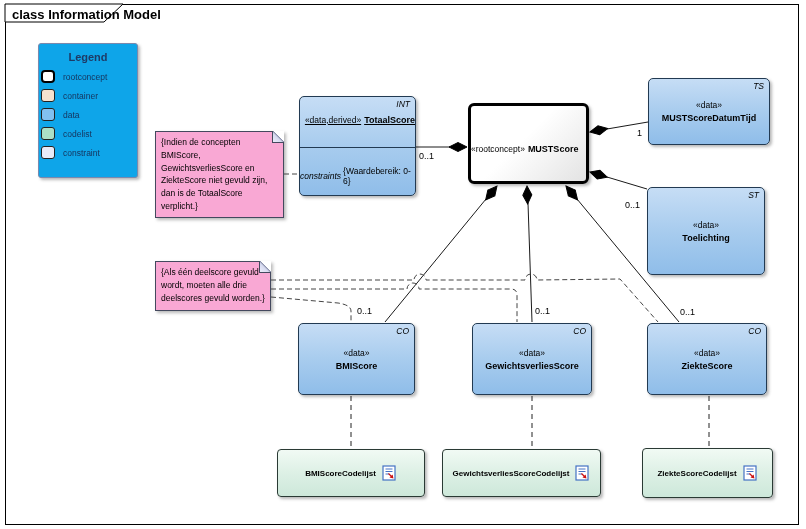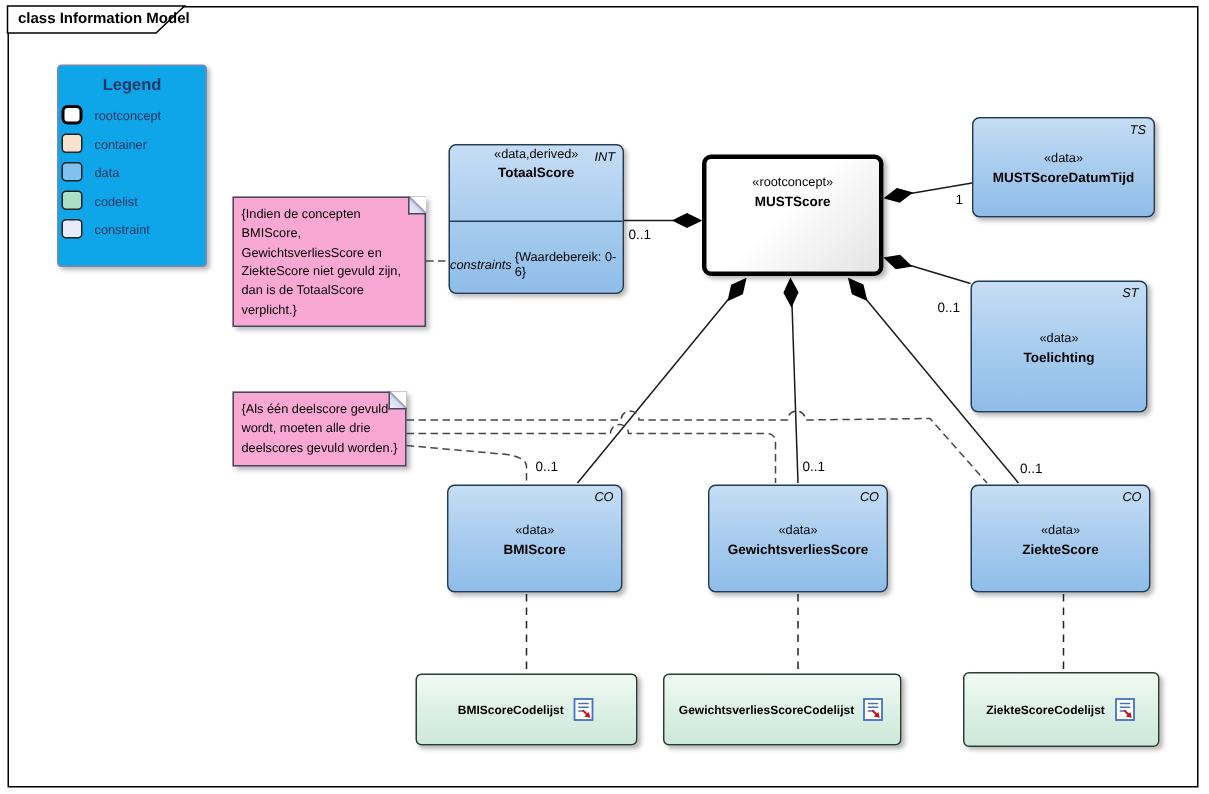--- a/index.html
+++ b/index.html
@@ -1,42 +1,42 @@
 <!DOCTYPE html>
 <html><head>
 <meta charset="utf-8">
 <style>
   html,body{margin:0;padding:0;background:#fff;font-family:"Liberation Sans",sans-serif;}
   .stage{position:relative;width:806px;height:529px;background:#fff;overflow:hidden;}
   .frame{position:absolute;left:5px;top:4px;width:792px;height:519px;border:1px solid #000;}
-  .tabtext{position:absolute;left:12px;top:7px;font-size:10px;font-weight:bold;color:#000;white-space:nowrap;}
+  .tabtext{position:absolute;left:12px;top:7px;font-size:13px;font-weight:bold;color:#000;white-space:nowrap;}
 
   
   .legend{position:absolute;left:38px;top:43px;width:98px;height:133px;background:#0ea5e9;border:1px solid #7a89ad;border-radius:3px;box-shadow:2px 2px 3px rgba(100,100,100,.45);}
   .legend-title{text-align:center;font-weight:bold;font-size:11px;color:#1e3a66;margin:7px 0 7px 0;}
   .lrow{display:flex;align-items:center;gap:8px;padding-left:2px;margin-bottom:6px;}
   .swatch{width:14px;height:13px;border:1px solid #222;border-radius:3px;box-sizing:border-box;flex:0 0 auto;}
   .swatch.thick{border:2.5px solid #000;border-radius:4px;}
   .lrow span.llabel{font-size:8.5px;color:#16335c;}
 
   
   .cls{position:absolute;box-sizing:border-box;background:linear-gradient(180deg,#c6ddf5 0%,#a8ccee 50%,#8fbde9 100%);
        border:1px solid #223a52;border-radius:5px;box-shadow:2px 2px 3px rgba(100,100,100,.45);
        display:flex;flex-direction:column;align-items:center;justify-content:center;gap:3px;}
   .typecode{position:absolute;top:2px;right:5px;font-style:italic;font-size:8.5px;color:#000;}
   .stereo{font-size:8.5px;color:#000;}
   .cname{font-size:9px;font-weight:bold;color:#000;}
 
   
   .root{position:absolute;box-sizing:border-box;background:linear-gradient(135deg,#ffffff 45%,#e3e3e3 100%);
         border:3px solid #000;border-radius:6px;box-shadow:2px 2px 3px rgba(100,100,100,.45);
-        display:flex;flex-direction:column;align-items:center;justify-content:flex-start;padding-top:10px;gap:3px;}
-
-  
-  .cls .comp-top{width:100%;height:51px;box-sizing:border-box;border-bottom:1px solid #223a52;display:flex;flex-direction:column;align-items:center;padding-bottom:5px;gap:3px;}
+        display:flex;flex-direction:row;align-items:center;justify-content:flex-start;padding-top:10px;gap:3px;}
+
+  
+  .cls .comp-top{width:100%;height:51px;box-sizing:border-box;border-bottom:1px solid #223a52;display:flex;flex-direction:row;align-items:center;justify-content:flex-end;padding-bottom:5px;gap:3px;text-decoration:underline;}
   .cls .comp-bot{width:100%;flex:1;display:flex;flex-direction:row;align-items:center;justify-content:flex-start;padding-top:6px;gap:2px;}
   .kw{font-size:8.5px;font-style:italic;color:#000;}
   .cval{font-size:8.5px;color:#000;}
 
   
   .codelist{position:absolute;box-sizing:border-box;background:linear-gradient(180deg,#f1faf4 0%,#ddf0e5 50%,#cde8da 100%);
         border:1px solid #2a3a34;border-radius:4px;box-shadow:2px 2px 3px rgba(100,100,100,.45);
         display:flex;align-items:center;justify-content:center;gap:6px;padding:0 6px;}
   .codelist .cname{font-size:8px;white-space:nowrap;}
 

